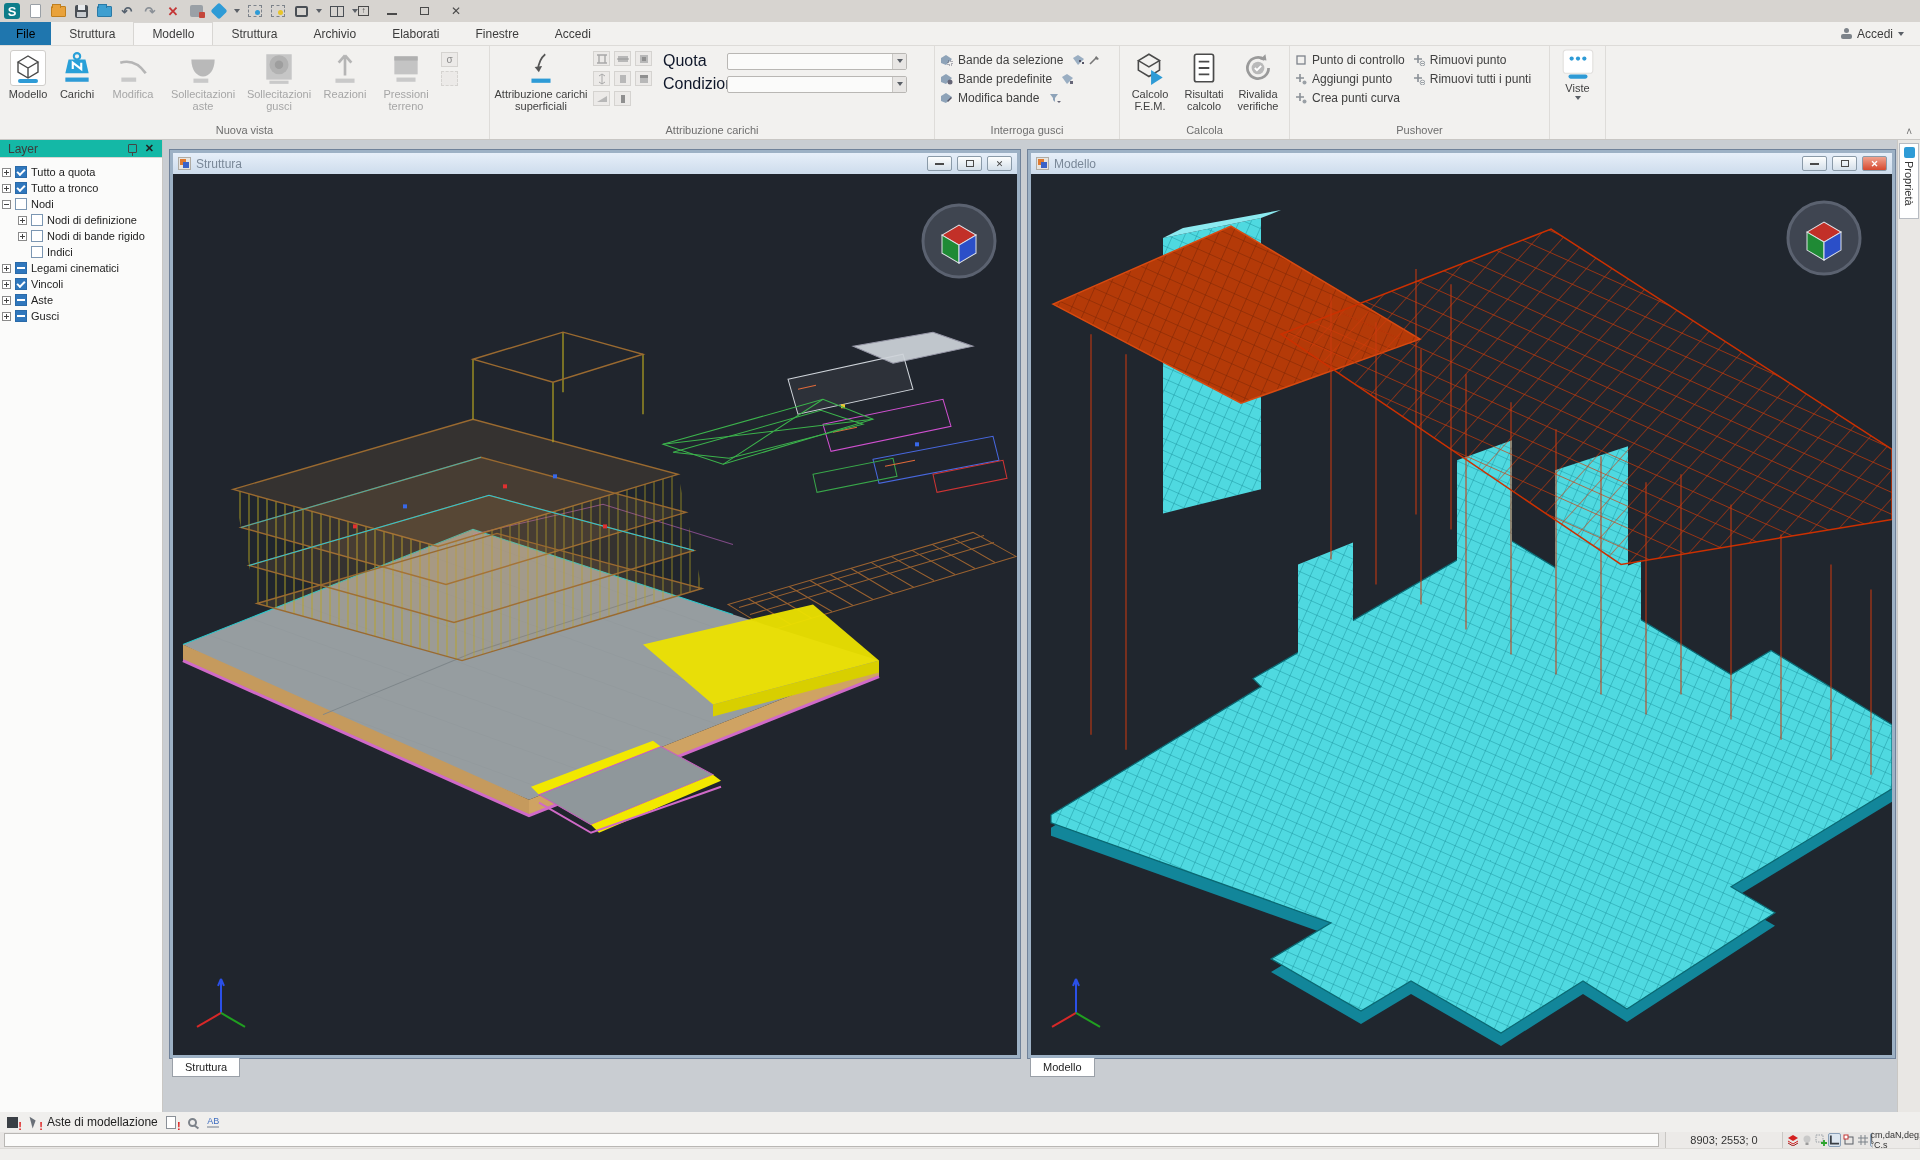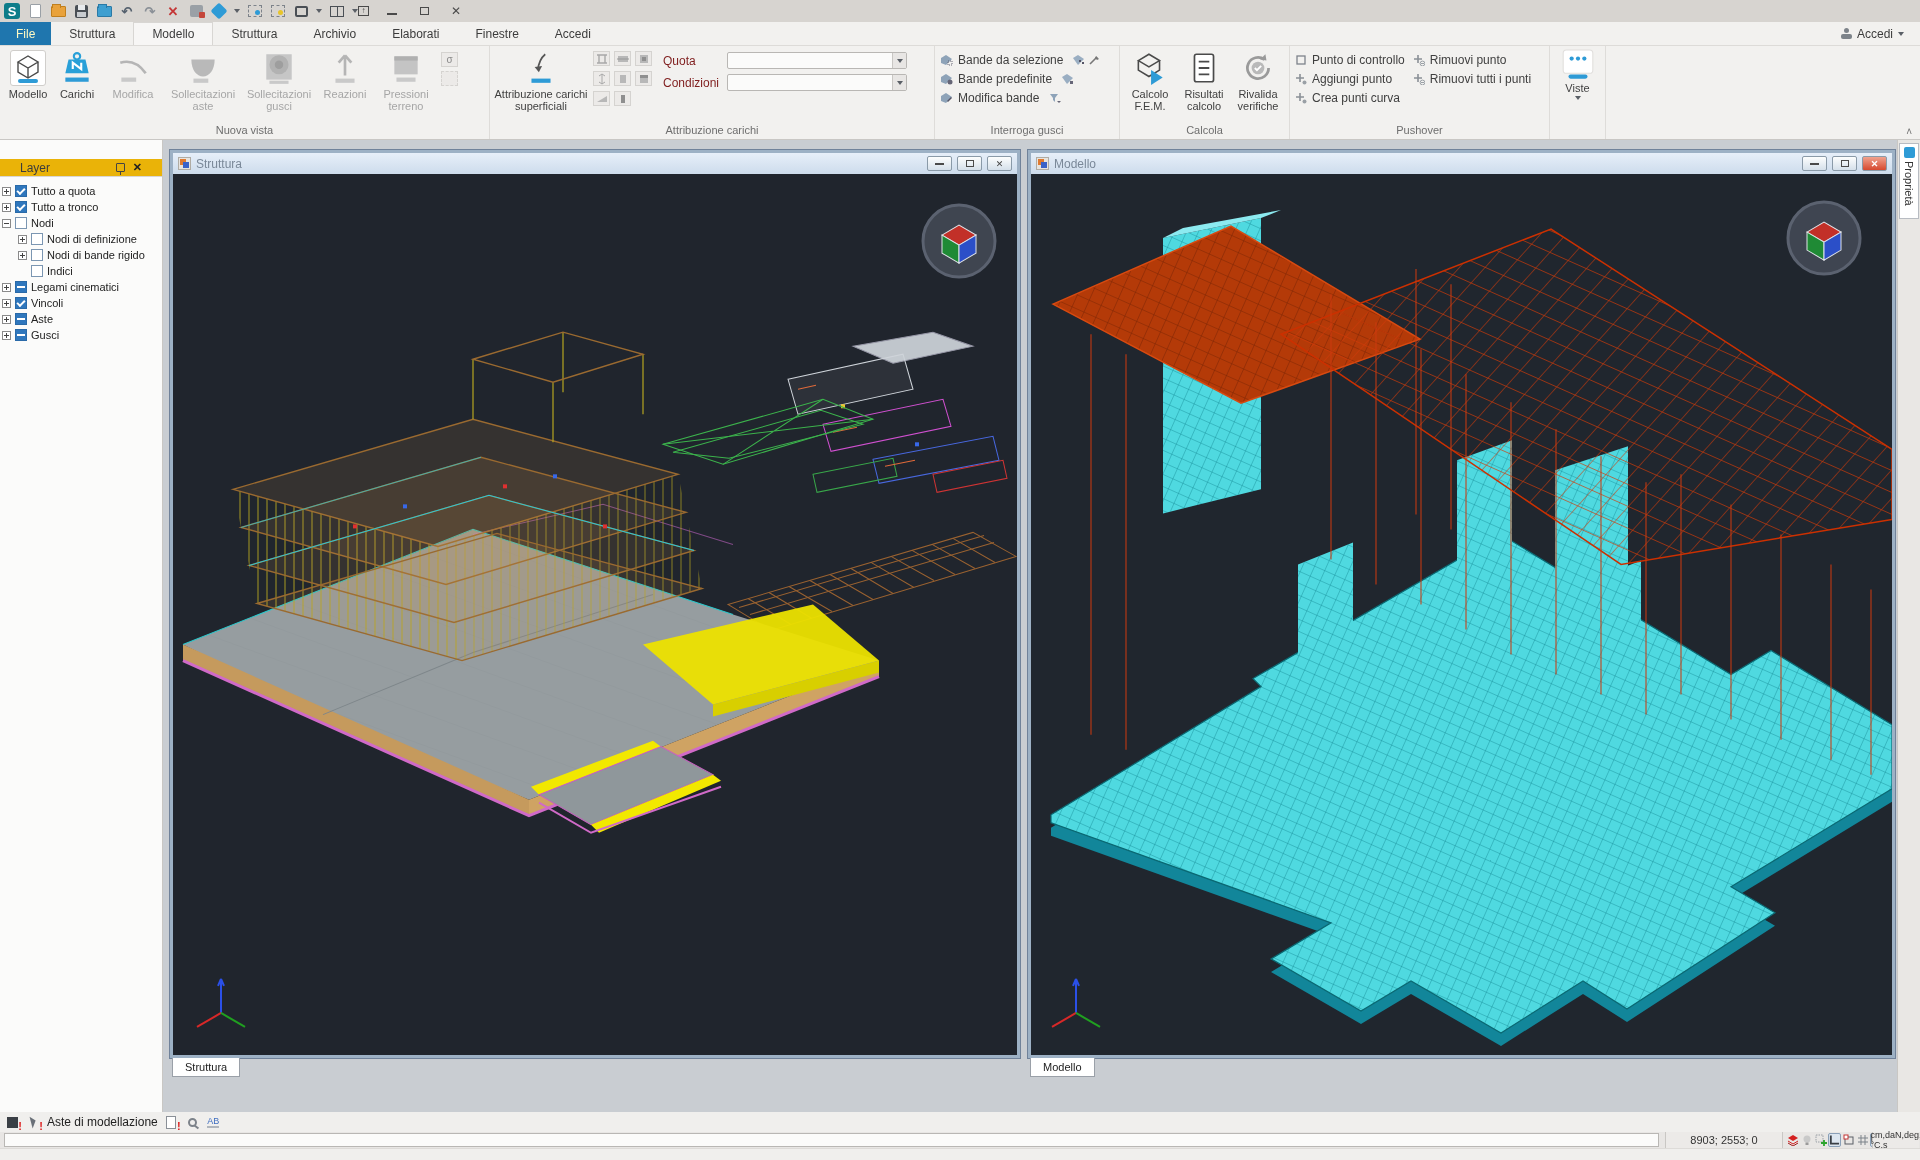--- a/index.html
+++ b/index.html
@@ -33,54 +33,54 @@
   .title-text { flex:1; text-align:center; font-size:12px; color:#6b6b6b; white-space:nowrap; overflow:hidden; }
   .winbtns { display:flex; gap:14px; padding-right:12px; align-items:center; }
   .winbtns .wb { color:#4a4a4a; font-size:12px; width:18px; text-align:center; }
   .wb-min { display:inline-block; width:10px; height:2px; background:#4a4a4a; }
   .wb-rest { display:inline-block; width:9px; height:8px; border:1.5px solid #4a4a4a; position:relative; }
   .wb-up { display:inline-block; width:11px; height:10px; border:1.5px solid #4a4a4a; font-size:8px; line-height:8px; text-align:center; color:#4a4a4a; }
 
   
   .menubar { position:absolute; left:0; top:22px; right:0; height:24px; background:#f2f1ef; border-bottom:1px solid #dddbd8; display:flex; align-items:stretch; }
   .mtab { padding:0 18px; display:flex; align-items:center; font-size:12px; color:#3c3c3c; }
-  .mtab.file { background:#1f76ae; color:#fef9c3; padding:0 16px; }
+  .mtab.file { background:#1f76ae; color:#000000; padding:0 16px; }
   .mtab.active { background:#f7f6f5; border:1px solid #d8d6d3; border-bottom:none; }
   .menu-right { margin-left:auto; display:flex; align-items:center; gap:5px; padding-right:16px; color:#3c3c3c; }
   .ic-person { width:11px; height:11px; position:relative; }
   .ic-person::before { content:""; position:absolute; left:3px; top:0; width:5px; height:5px; border-radius:50%; background:#7d838a; }
   .ic-person::after { content:""; position:absolute; left:0; bottom:0; width:11px; height:5px; border-radius:2px; background:#7d838a; }
 
   
   .ribbon { position:absolute; left:0; top:46px; right:0; height:94px; background:#f2f1ef; border-bottom:1px solid #c9c7c4; display:flex; }
   .rgroup { border-right:1px solid #dedcd9; display:flex; flex-direction:column; }
   .rcontent { flex:1; display:flex; align-items:flex-start; padding:2px 3px 0 3px; }
   .rlabel { height:16px; line-height:15px; text-align:center; font-size:11px; color:#6e6e6e; }
   .bb { display:flex; flex-direction:column; align-items:center; text-align:center; font-size:11px; line-height:12px; color:#3f3f3f; padding-top:2px; }
   .bb .ic { width:36px; height:36px; margin-bottom:2px; display:flex; align-items:center; justify-content:center; }
   .bb.sel .ic { background:#fff; border:1px solid #d0cecb; border-radius:3px; }
   .bb.dis { color:#a6a6a6; }
   .smallcol { display:flex; flex-direction:column; gap:4px; padding:4px 2px; }
   .sic { width:17px; height:15px; border:1px solid #d5d3d0; background:#eceae8; display:flex; align-items:center; justify-content:center; font-size:10px; color:#8a8a8a; }
   .icongrid { display:grid; grid-template-columns:20px 20px 20px; grid-auto-rows:19px; gap:1px; padding:3px 4px; }
   .fieldcol { display:flex; flex-direction:column; gap:5px; padding:4px 4px; }
   .frow { display:flex; align-items:center; gap:6px; }
-  .frow .flabel { width:58px; font-size:12px; color:#7f1d1d; }
+  .frow .flabel { width:58px; font-size:16px; color:#0f172a; }
   .combo { width:180px; height:17px; background:#fbfbfa; border:1px solid #b9b7b4; border-radius:2px; position:relative; }
   .combo .cbtn { position:absolute; right:0; top:0; bottom:0; width:14px; background:#e8e6e4; border-left:1px solid #c9c7c4; display:flex; align-items:center; justify-content:center; }
   .listitems { display:flex; flex-direction:column; gap:3px; padding:4px 2px; }
   .li { display:flex; align-items:center; gap:5px; font-size:12px; color:#3f3f3f; height:16px; }
   .li .tico { display:flex; gap:3px; margin-left:4px; }
   .pcols { display:flex; gap:8px; padding:4px 2px; }
   .ribbon-chevron { position:absolute; right:8px; bottom:2px; font-size:10px; color:#6e6e6e; }
 
   
   .main { position:absolute; left:0; top:140px; right:0; height:972px; display:flex; }
   .layer-panel { width:163px; background:#fbfbfa; border-right:1px solid #c9c7c4; display:flex; flex-direction:column; }
-  .lp-head { height:18px; background:#eab308; border-bottom:1px solid #d8d6d3; display:flex; align-items:center; padding:0 20px; font-size:12px;margin-top:19px; }
+  .lp-head { height:18px; background:#14b8a6; border-bottom:1px solid #d8d6d3; display:flex; align-items:center; padding:0 8px; font-size:12px; }
   .lp-head .sp { flex:1; }
   .pin { width:9px; height:9px; border:1.5px solid #444; border-radius:1px; position:relative; margin-right:8px; }
   .pin::after { content:""; position:absolute; left:3px; top:7px; width:1.5px; height:4px; background:#444; }
   .lp-x { font-weight:bold; color:#222; font-size:11px; }
   .tree { padding:6px 2px; }
   .trow { display:flex; align-items:center; gap:4px; height:16px; }
   .trow.l1 { padding-left:16px; }
   .exp { width:9px; height:9px; border:1px solid #8a8a8a; background:#fff; position:relative; flex:none; }
   .exp::before { content:""; position:absolute; left:1px; right:1px; top:3px; height:1px; background:#444; }
   .exp.plus::after { content:""; position:absolute; top:1px; bottom:1px; left:3px; width:1px; background:#444; }

